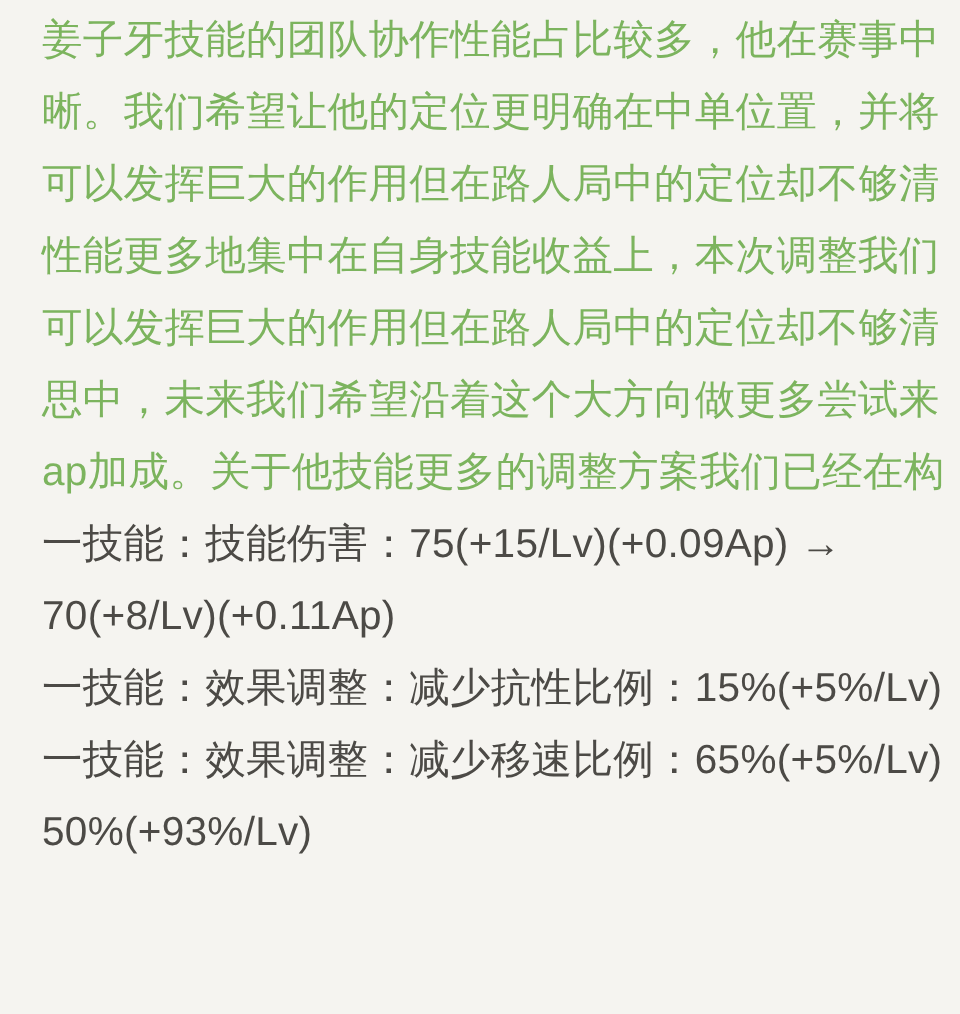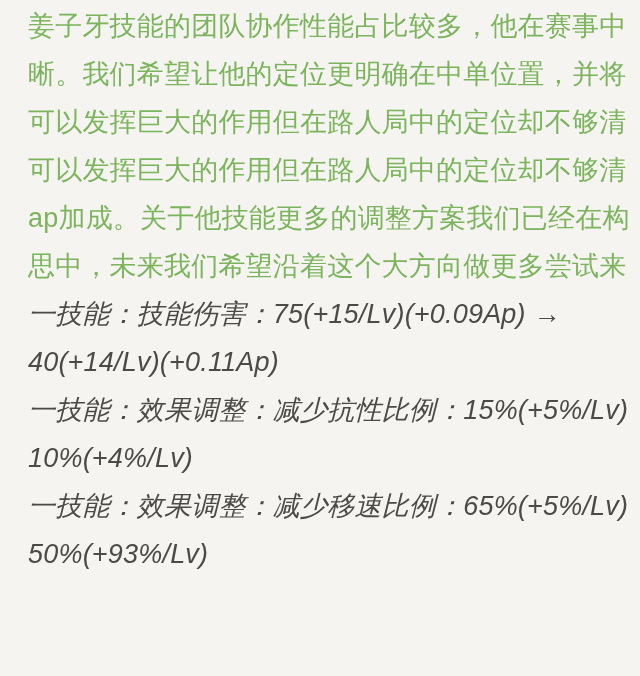--- a/index.html
+++ b/index.html
@@ -25,38 +25,38 @@
     padding: 2px 24px 0 28px;
   }
   .line {
     font-size: 27px;
     line-height: 48px;
     white-space: pre;
     letter-spacing: 0.2px;
     font-weight: 400;
   }
   .line.green { color: var(--green); }
-  .line.dark  { color: var(--dark); font-style: italic; }
+  .line.dark  { color: var(--dark); }
 </style>
 </head>
 <body>
 
 <div class="page">
 
   <div>
     <div class="line green">姜子牙技能的团队协作性能占比较多，他在赛事中</div>
     <div class="line green">晰。我们希望让他的定位更明确在中单位置，并将</div>
     <div class="line green">可以发挥巨大的作用但在路人局中的定位却不够清</div>
+    <div class="line green">性能更多地集中在自身技能收益上，本次调整我们</div>
     <div class="line green">可以发挥巨大的作用但在路人局中的定位却不够清</div>
+    <div class="line green">思中，未来我们希望沿着这个大方向做更多尝试来</div>
     <div class="line green">ap加成。关于他技能更多的调整方案我们已经在构</div>
-    <div class="line green">思中，未来我们希望沿着这个大方向做更多尝试来</div>
   </div>
 
   <div>
     <div class="line dark">一技能：技能伤害：75(+15/Lv)(+0.09Ap) →</div>
-    <div class="line dark">40(+14/Lv)(+0.11Ap)</div>
+    <div class="line dark">70(+8/Lv)(+0.11Ap)</div>
     <div class="line dark">一技能：效果调整：减少抗性比例：15%(+5%/Lv) →</div>
-    <div class="line dark">10%(+4%/Lv)</div>
     <div class="line dark">一技能：效果调整：减少移速比例：65%(+5%/Lv) →</div>
     <div class="line dark">50%(+93%/Lv)</div>
   </div>
 
 </div>
 
 </body></html>

